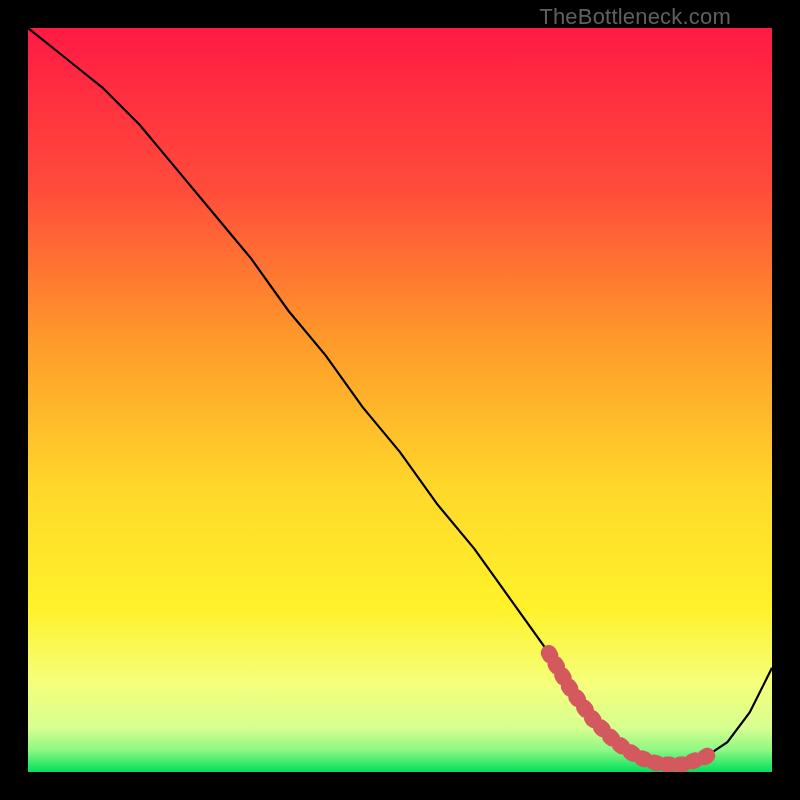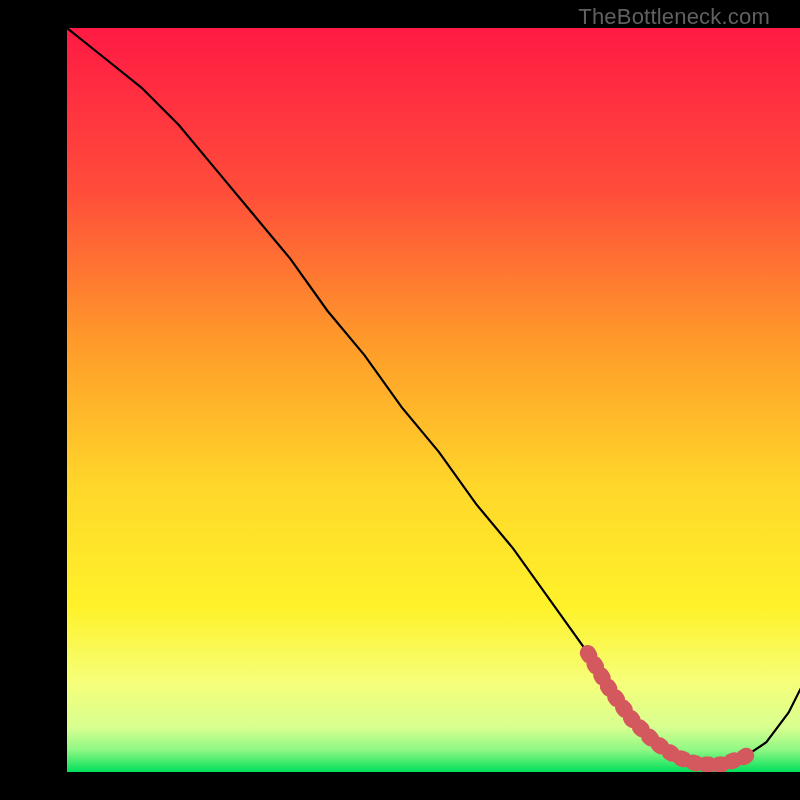--- a/index.html
+++ b/index.html
@@ -9,21 +9,20 @@
     height: 800px;
     background: #000;
     overflow: hidden;
     font-family: Arial, Helvetica, sans-serif;
   }
   .frame {
     position: relative;
     width: 741px;
     height: 800px;
     background: #000;
-    margin-left: 39px;
   }
   .watermark {
     position: absolute;
     top: 4px;
     right: 10px;
     color: #606060;
     font-size: 22px;
     font-weight: 500;
     letter-spacing: 0.2px;
     z-index: 3;

